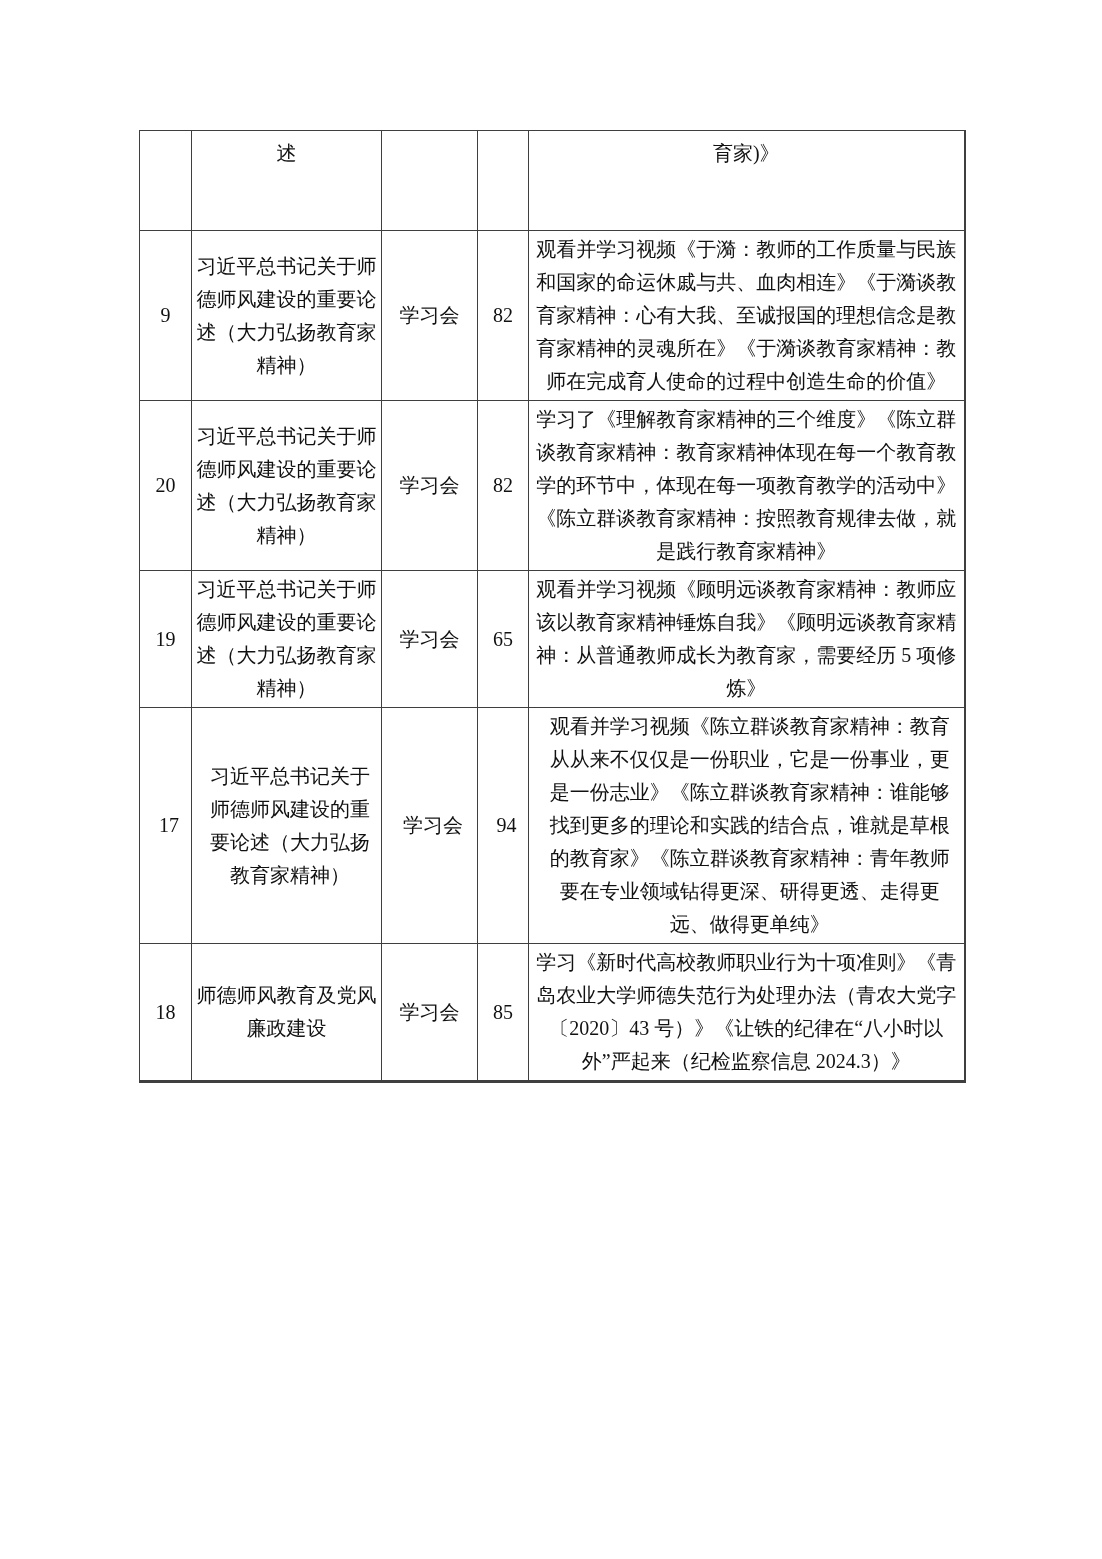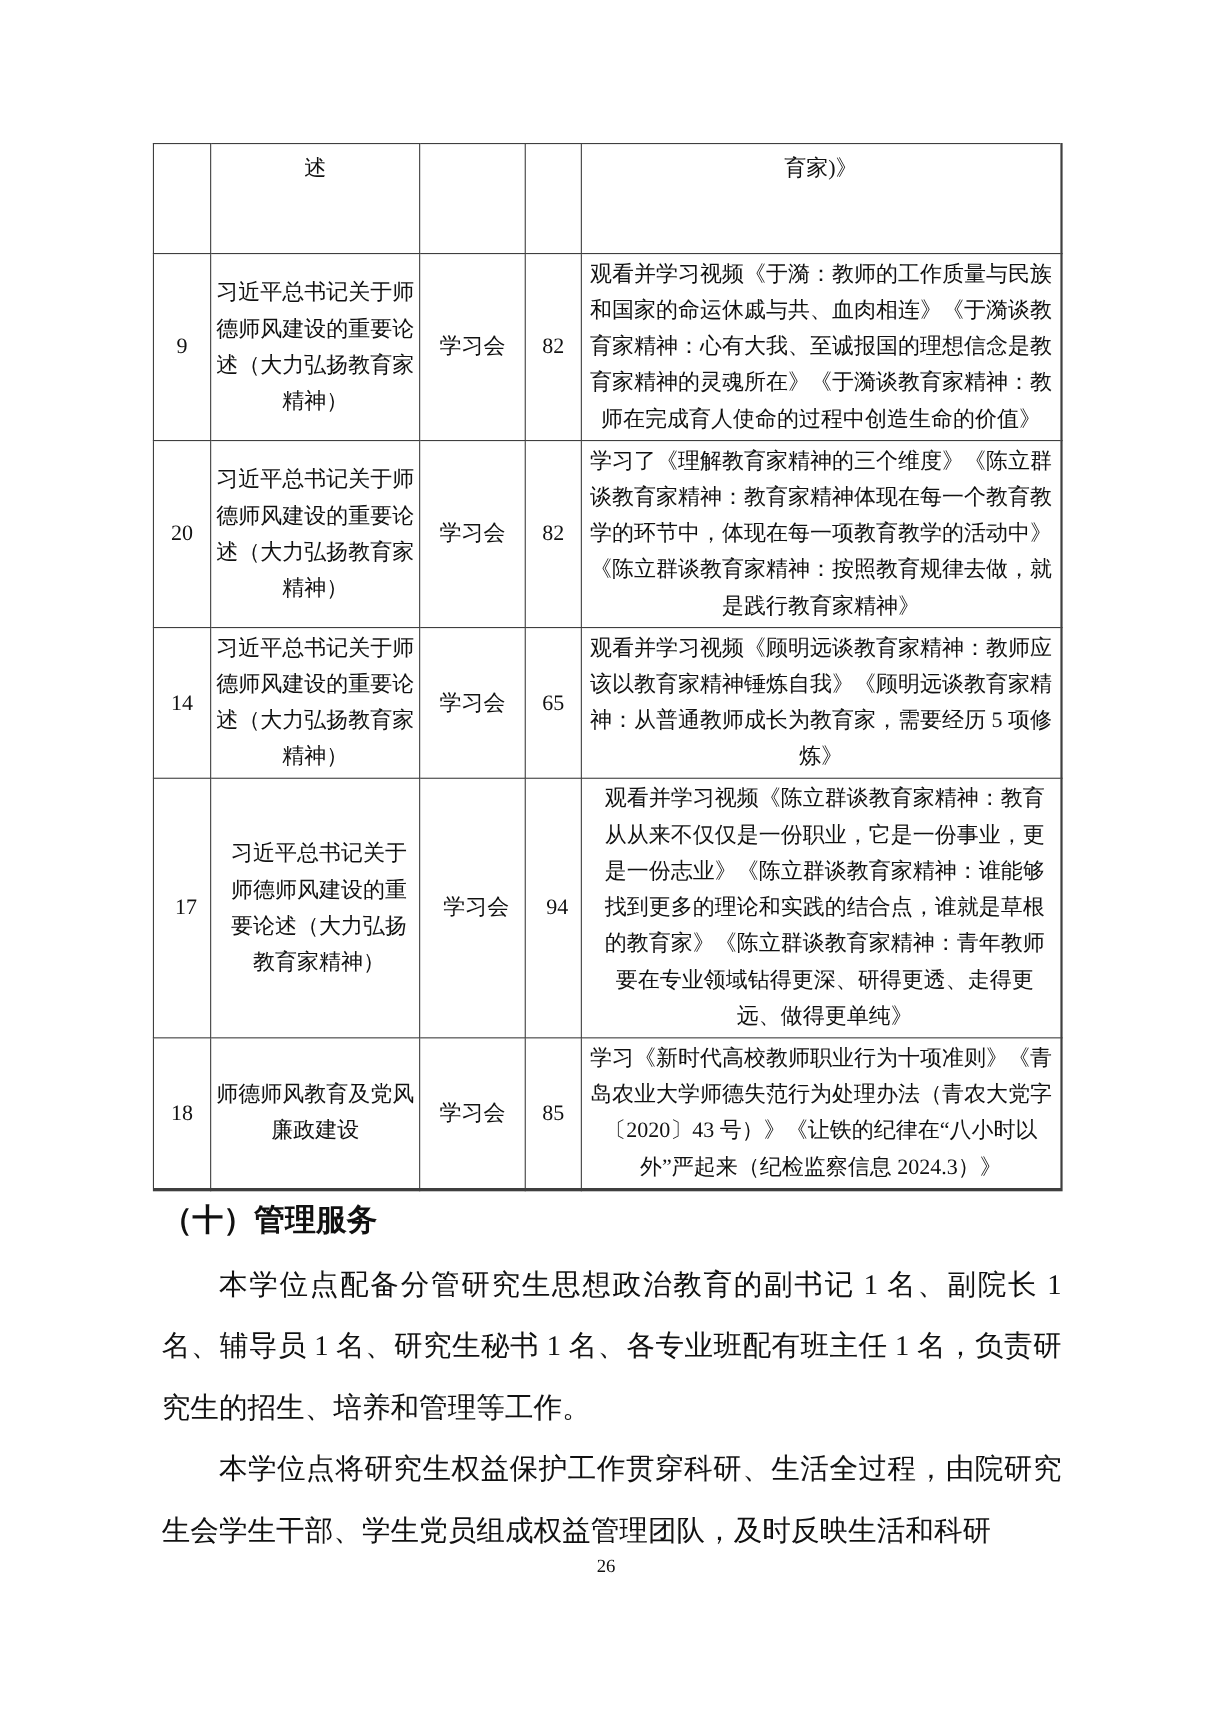--- a/index.html
+++ b/index.html
@@ -107,21 +107,21 @@
           <td>观看并学习视频《于漪：教师的工作质量与民族和国家的命运休戚与共、血肉相连》《于漪谈教育家精神：心有大我、至诚报国的理想信念是教育家精神的灵魂所在》《于漪谈教育家精神：教师在完成育人使命的过程中创造生命的价值》</td>
         </tr>
         <tr class="r-15">
           <td>20</td>
           <td>习近平总书记关于师德师风建设的重要论述（大力弘扬教育家精神）</td>
           <td>学习会</td>
           <td>82</td>
           <td>学习了《理解教育家精神的三个维度》《陈立群谈教育家精神：教育家精神体现在每一个教育教学的环节中，体现在每一项教育教学的活动中》《陈立群谈教育家精神：按照教育规律去做，就是践行教育家精神》</td>
         </tr>
         <tr class="r-16">
-          <td>14</td>
+          <td>19</td>
           <td>习近平总书记关于师德师风建设的重要论述（大力弘扬教育家精神）</td>
           <td>学习会</td>
           <td>65</td>
           <td>观看并学习视频《顾明远谈教育家精神：教师应该以教育家精神锤炼自我》《顾明远谈教育家精神：从普通教师成长为教育家，需要经历 5 项修炼》</td>
         </tr>
         <tr class="r-17">
           <td>17</td>
           <td>习近平总书记关于师德师风建设的重要论述（大力弘扬教育家精神）</td>
           <td>学习会</td>
           <td>94</td>
@@ -131,21 +131,15 @@
           <td>18</td>
           <td>师德师风教育及党风廉政建设</td>
           <td>学习会</td>
           <td>85</td>
           <td>学习《新时代高校教师职业行为十项准则》《青岛农业大学师德失范行为处理办法（青农大党字〔2020〕43 号）》《让铁的纪律在“八小时以外”严起来（纪检监察信息 2024.3）》</td>
         </tr>
       </tbody>
     </table>
   </div>
 
-  <div class="section">
-    <h2>（十）管理服务</h2>
-    <p>本学位点配备分管研究生思想政治教育的副书记 1 名、副院长 1 名、辅导员 1 名、研究生秘书 1 名、各专业班配有班主任 1 名，负责研究生的招生、培养和管理等工作。</p>
-    <p>本学位点将研究生权益保护工作贯穿科研、生活全过程，由院研究生会学生干部、学生党员组成权益管理团队，及时反映生活和科研</p>
-  </div>
 
-  <div class="page-num">26</div>
 
 </div>
 
 </body></html>

